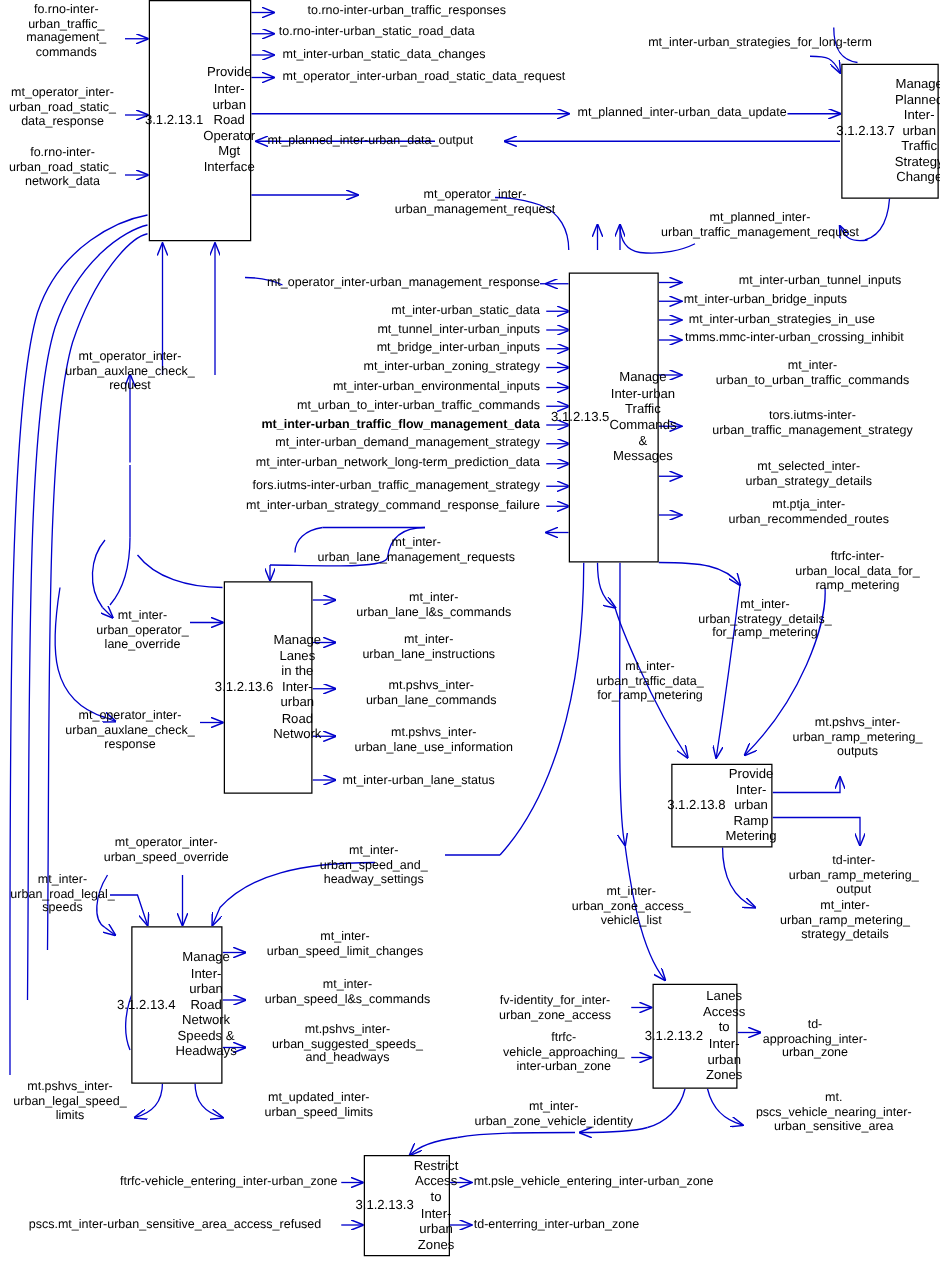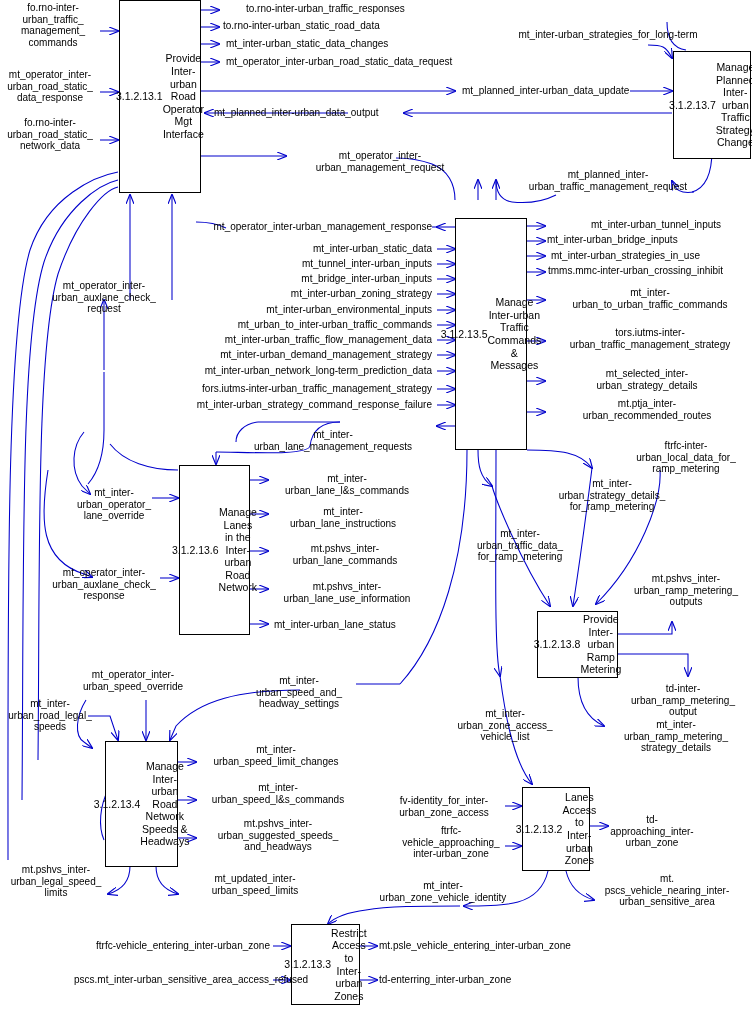--- a/index.html
+++ b/index.html
@@ -235,21 +235,21 @@
   <div class="lbl c" style="left:528px;top:169px;width:160px;">mt_planned_inter-
 urban_traffic_management_request</div>
 
   <div class="lbl r" style="left:190px;top:221px;width:242px;">mt_operator_inter-urban_management_response</div>
   <div class="lbl r" style="left:190px;top:243px;width:242px;">mt_inter-urban_static_data</div>
   <div class="lbl r" style="left:190px;top:258px;width:242px;">mt_tunnel_inter-urban_inputs</div>
   <div class="lbl r" style="left:190px;top:273px;width:242px;">mt_bridge_inter-urban_inputs</div>
   <div class="lbl r" style="left:190px;top:288px;width:242px;">mt_inter-urban_zoning_strategy</div>
   <div class="lbl r" style="left:190px;top:304px;width:242px;">mt_inter-urban_environmental_inputs</div>
   <div class="lbl r" style="left:190px;top:319px;width:242px;">mt_urban_to_inter-urban_traffic_commands</div>
-  <div class="lbl r" style="left:190px;top:334px;width:242px;">mt_inter-urban_traffic_flow_management_data</div>
+  <div class="lbl r" style="left:190px;top:334px;width:242px;font-weight:bold;">mt_inter-urban_traffic_flow_management_data</div>
   <div class="lbl r" style="left:190px;top:349px;width:242px;">mt_inter-urban_demand_management_strategy</div>
   <div class="lbl r" style="left:166px;top:365px;width:266px;">mt_inter-urban_network_long-term_prediction_data</div>
   <div class="lbl r" style="left:166px;top:383px;width:266px;">fors.iutms-inter-urban_traffic_management_strategy</div>
   <div class="lbl r" style="left:166px;top:399px;width:266px;">mt_inter-urban_strategy_command_response_failure</div>
 
   <div class="lbl l" style="left:551px;top:219px;padding-left:40px;">mt_inter-urban_tunnel_inputs</div>
   <div class="lbl l" style="left:547px;top:234px;">mt_inter-urban_bridge_inputs</div>
   <div class="lbl l" style="left:551px;top:250px;">mt_inter-urban_strategies_in_use</div>
   <div class="lbl l" style="left:548px;top:265px;">tmms.mmc-inter-urban_crossing_inhibit</div>
   <div class="lbl c" style="left:552px;top:287px;width:196px;">mt_inter-
@@ -335,17 +335,17 @@
   <div class="lbl c" style="left:604px;top:814px;width:96px;">td-
 approaching_inter-
 urban_zone</div>
   <div class="lbl c" style="left:376px;top:880px;width:134px;">mt_inter-
 urban_zone_vehicle_identity</div>
   <div class="lbl c" style="left:592px;top:873px;width:150px;">mt.
 pscs_vehicle_nearing_inter-
 urban_sensitive_area</div>
 
   <div class="lbl r" style="left:40px;top:940px;width:230px;">ftrfc-vehicle_entering_inter-urban_zone</div>
-  <div class="lbl r" style="left:0px;top:974px;width:308px;">pscs.mt_inter-urban_sensitive_area_access_refused</div>
+  <div class="lbl r" style="left:0px;top:974px;width:216px;padding-left:23px;">pscs.mt_inter-urban_sensitive_area_access_refused</div>
   <div class="lbl l" style="left:379px;top:940px;">mt.psle_vehicle_entering_inter-urban_zone</div>
   <div class="lbl l" style="left:379px;top:974px;">td-enterring_inter-urban_zone</div>
 
 </div>
 
 </body></html>

